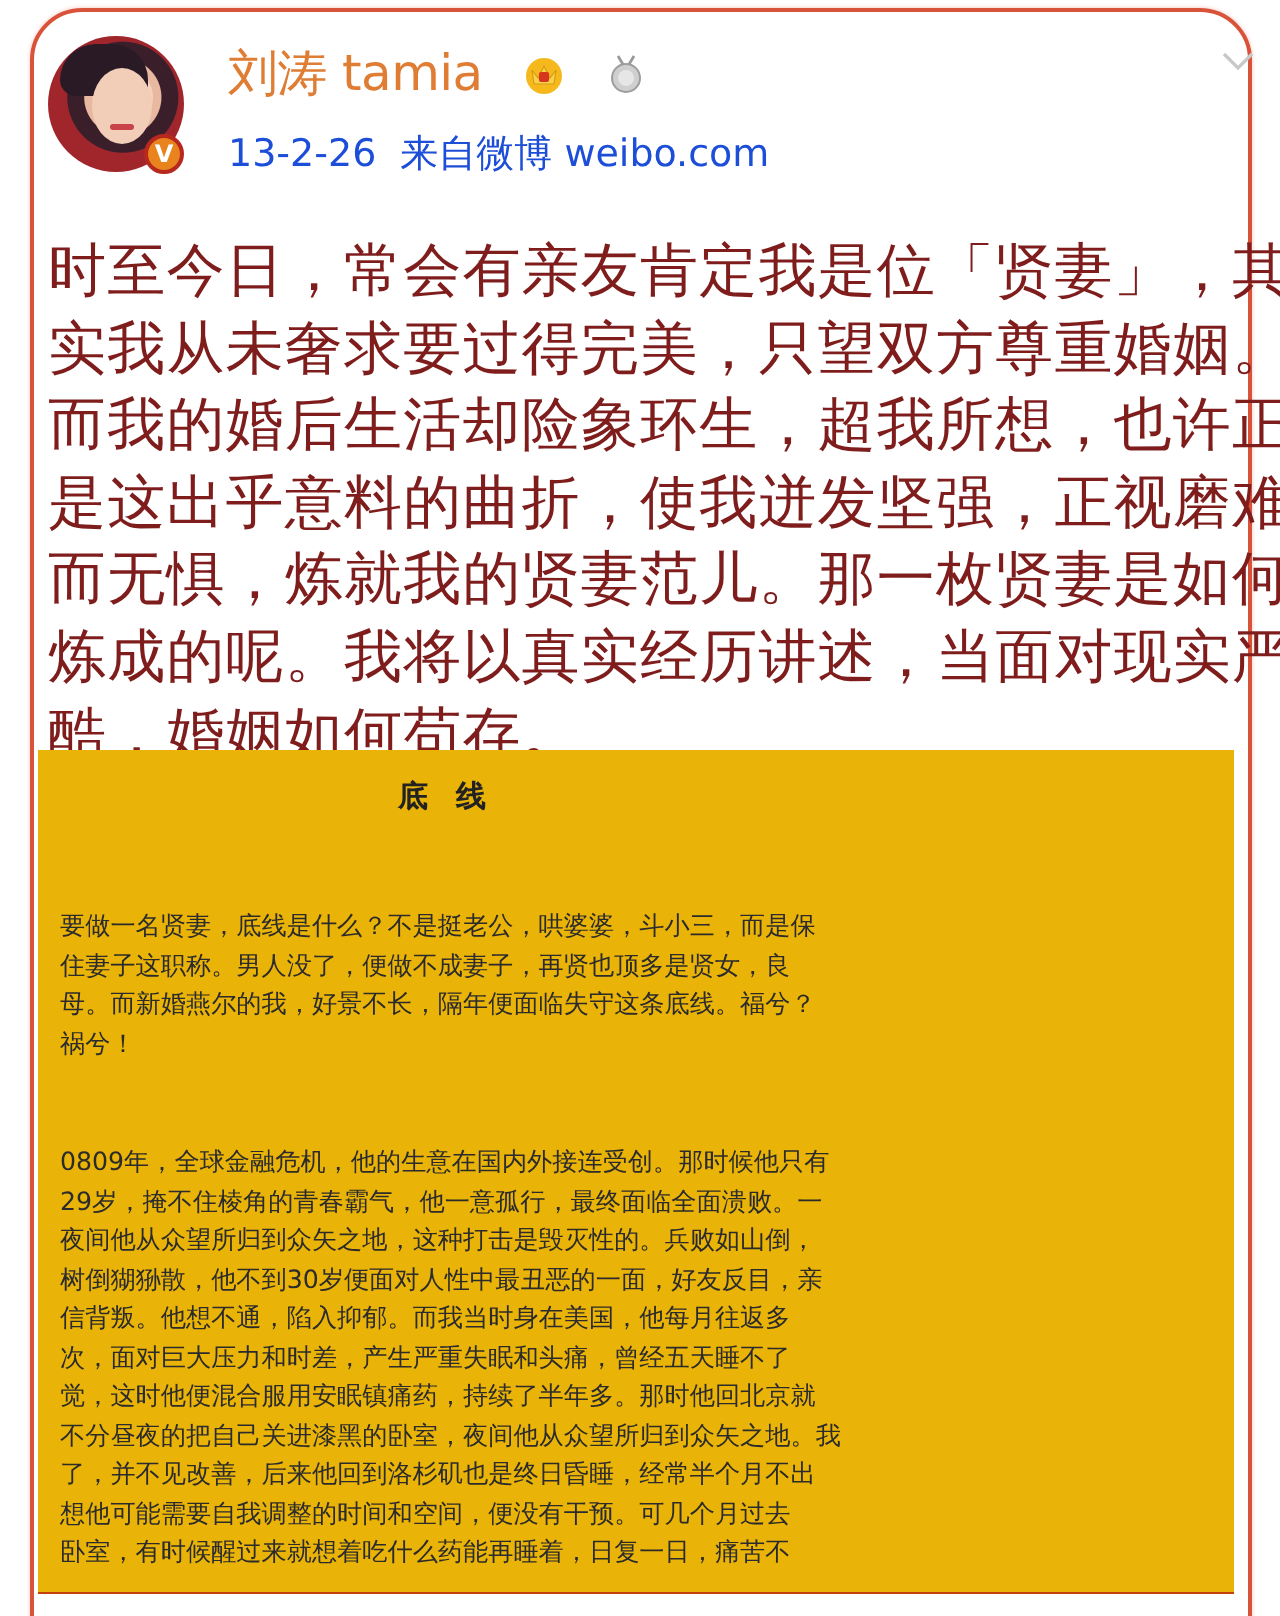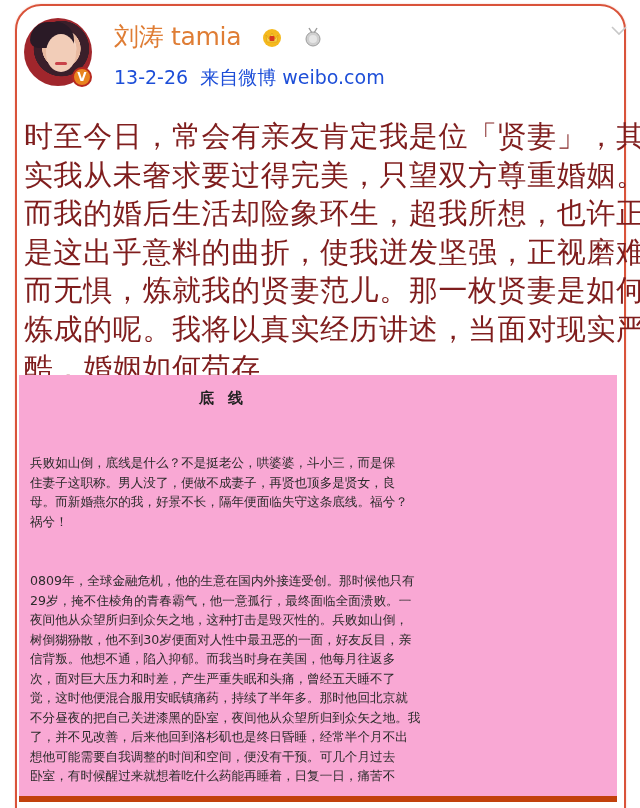--- a/index.html
+++ b/index.html
@@ -124,22 +124,22 @@
     font-family: Liberation Sans, sans-serif;
     margin-top: 14px;
   }
   .post-text span { display: block; white-space: nowrap; }
   .doc-image {
     position: absolute;
     left: 19px;
     top: 375px;
     width: 598px;
     height: 421px;
-    background: #f9a8d4;
-    border-bottom: 6px solid #c2410c;
+    background: #eab308;
+    border-bottom: 1px solid #c2410c;
   }
   .doc-title {
     position: absolute;
     left: 180px;
     top: 14px;
     width: 80px;
     font-size: 15px;
     font-weight: bold;
     color: #222;
     letter-spacing: 14px;
@@ -201,21 +201,21 @@
   <span>是这出乎意料的曲折，使我迸发坚强，正视磨难</span>
   <span>而无惧，炼就我的贤妻范儿。那一枚贤妻是如何</span>
   <span>炼成的呢。我将以真实经历讲述，当面对现实严</span>
   <span>酷，婚姻如何苟存。</span>
 </div>
 
 <div class="doc-image">
   <div class="doc-title">底线</div>
 
   <div class="doc-para p1">
-    <span>兵败如山倒，底线是什么？不是挺老公，哄婆婆，斗小三，而是保</span>
+    <span>要做一名贤妻，底线是什么？不是挺老公，哄婆婆，斗小三，而是保</span>
     <span>住妻子这职称。男人没了，便做不成妻子，再贤也顶多是贤女，良</span>
     <span>母。而新婚燕尔的我，好景不长，隔年便面临失守这条底线。福兮？</span>
     <span>祸兮！</span>
   </div>
 
   <div class="doc-para p2">
     <span>0809年，全球金融危机，他的生意在国内外接连受创。那时候他只有</span>
     <span>29岁，掩不住棱角的青春霸气，他一意孤行，最终面临全面溃败。一</span>
     <span>夜间他从众望所归到众矢之地，这种打击是毁灭性的。兵败如山倒，</span>
     <span>树倒猢狲散，他不到30岁便面对人性中最丑恶的一面，好友反目，亲</span>

